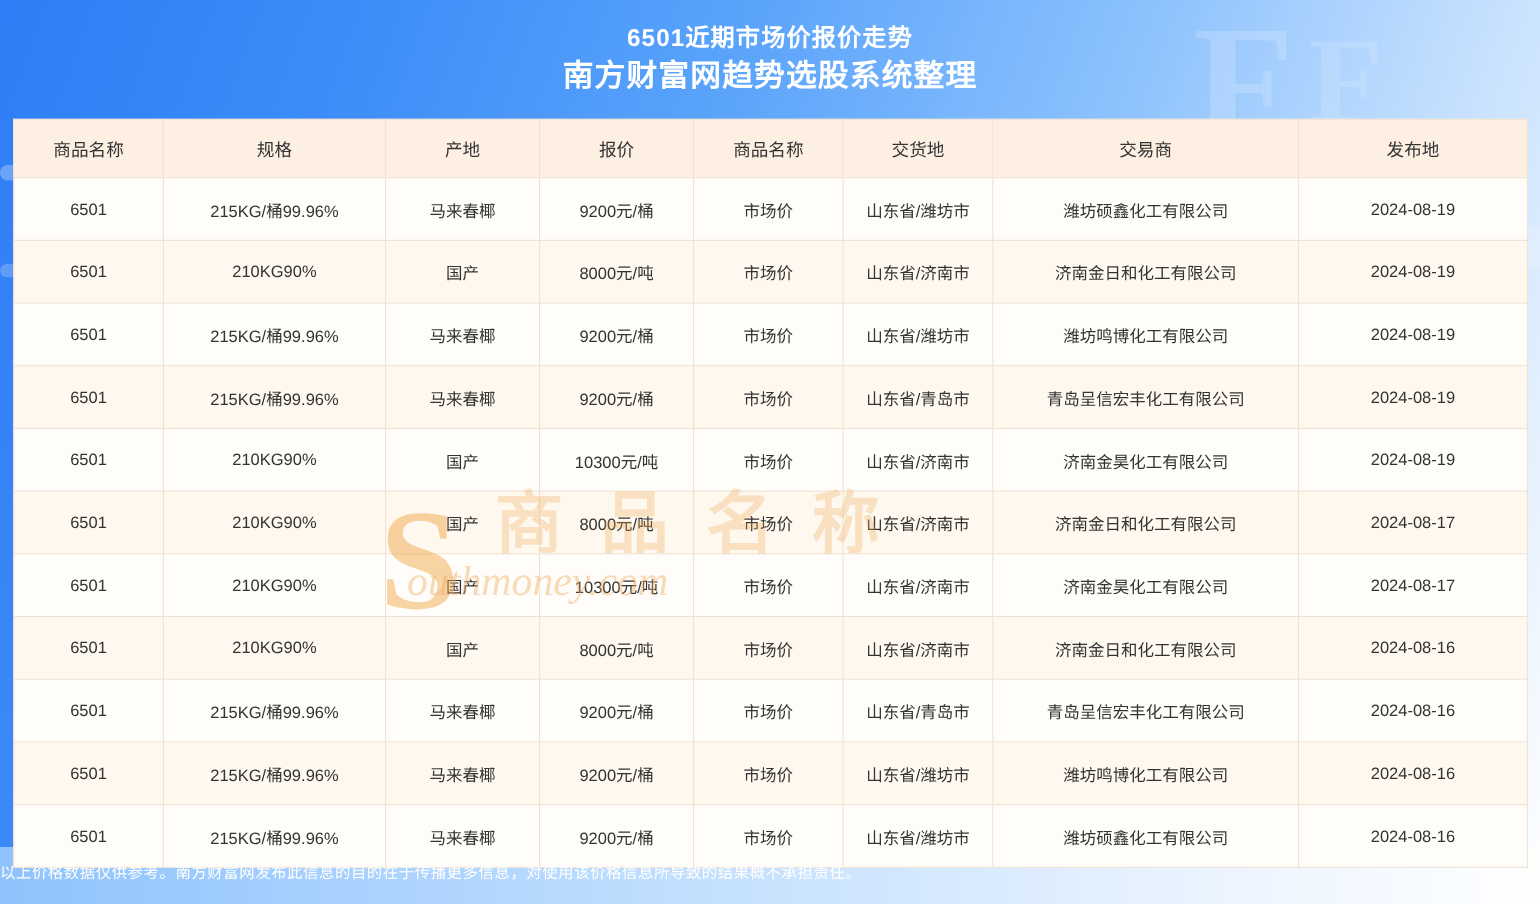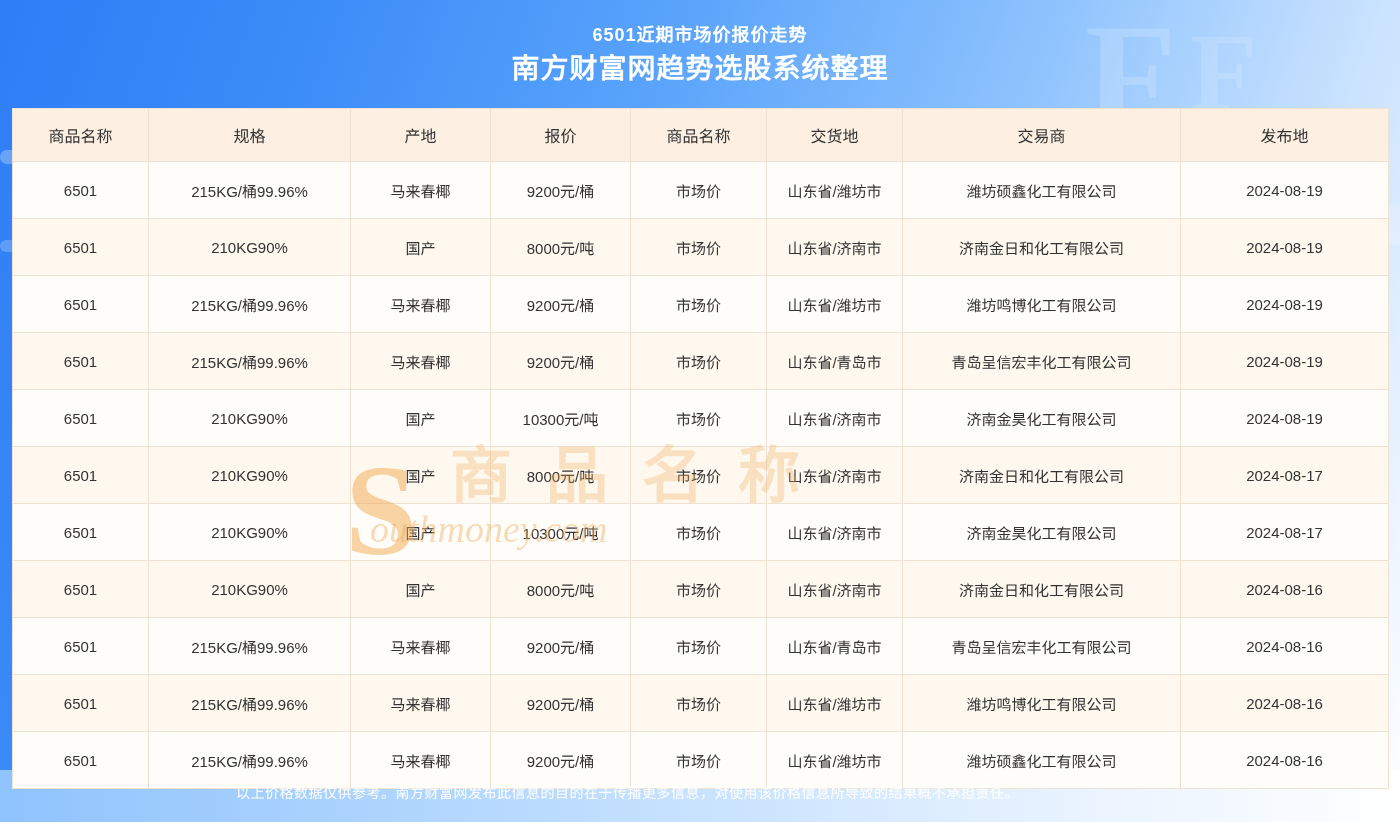--- a/index.html
+++ b/index.html
@@ -47,21 +47,21 @@
   }
 
   .header {
     position: relative;
     padding-top: 18px;
     text-align: center;
     z-index: 3;
   }
   .header .title-main {
     color: #ffffff;
-    font-size: 18px;
+    font-size: 22px;
     font-weight: bold;
     letter-spacing: 1px;
     line-height: 34px;
   }
   .header .title-sub {
     color: #ffffff;
     font-size: 28px;
     font-weight: bold;
     letter-spacing: 1px;
     line-height: 34px;
@@ -154,21 +154,20 @@
     font-weight: bold;
     color: rgba(240, 160, 60, 0.45);
     line-height: 110px;
   }
 
   .footer {
     position: absolute;
     left: 0;
     top: 782px;
     width: 1255px;
-    text-align: center;
     color: #ffffff;
     font-size: 14px;
     letter-spacing: 0.5px;
     z-index: 3;
   }
   .footer-bg {
     position: absolute;
     left: 0;
     top: 770px;
     width: 1400px;

